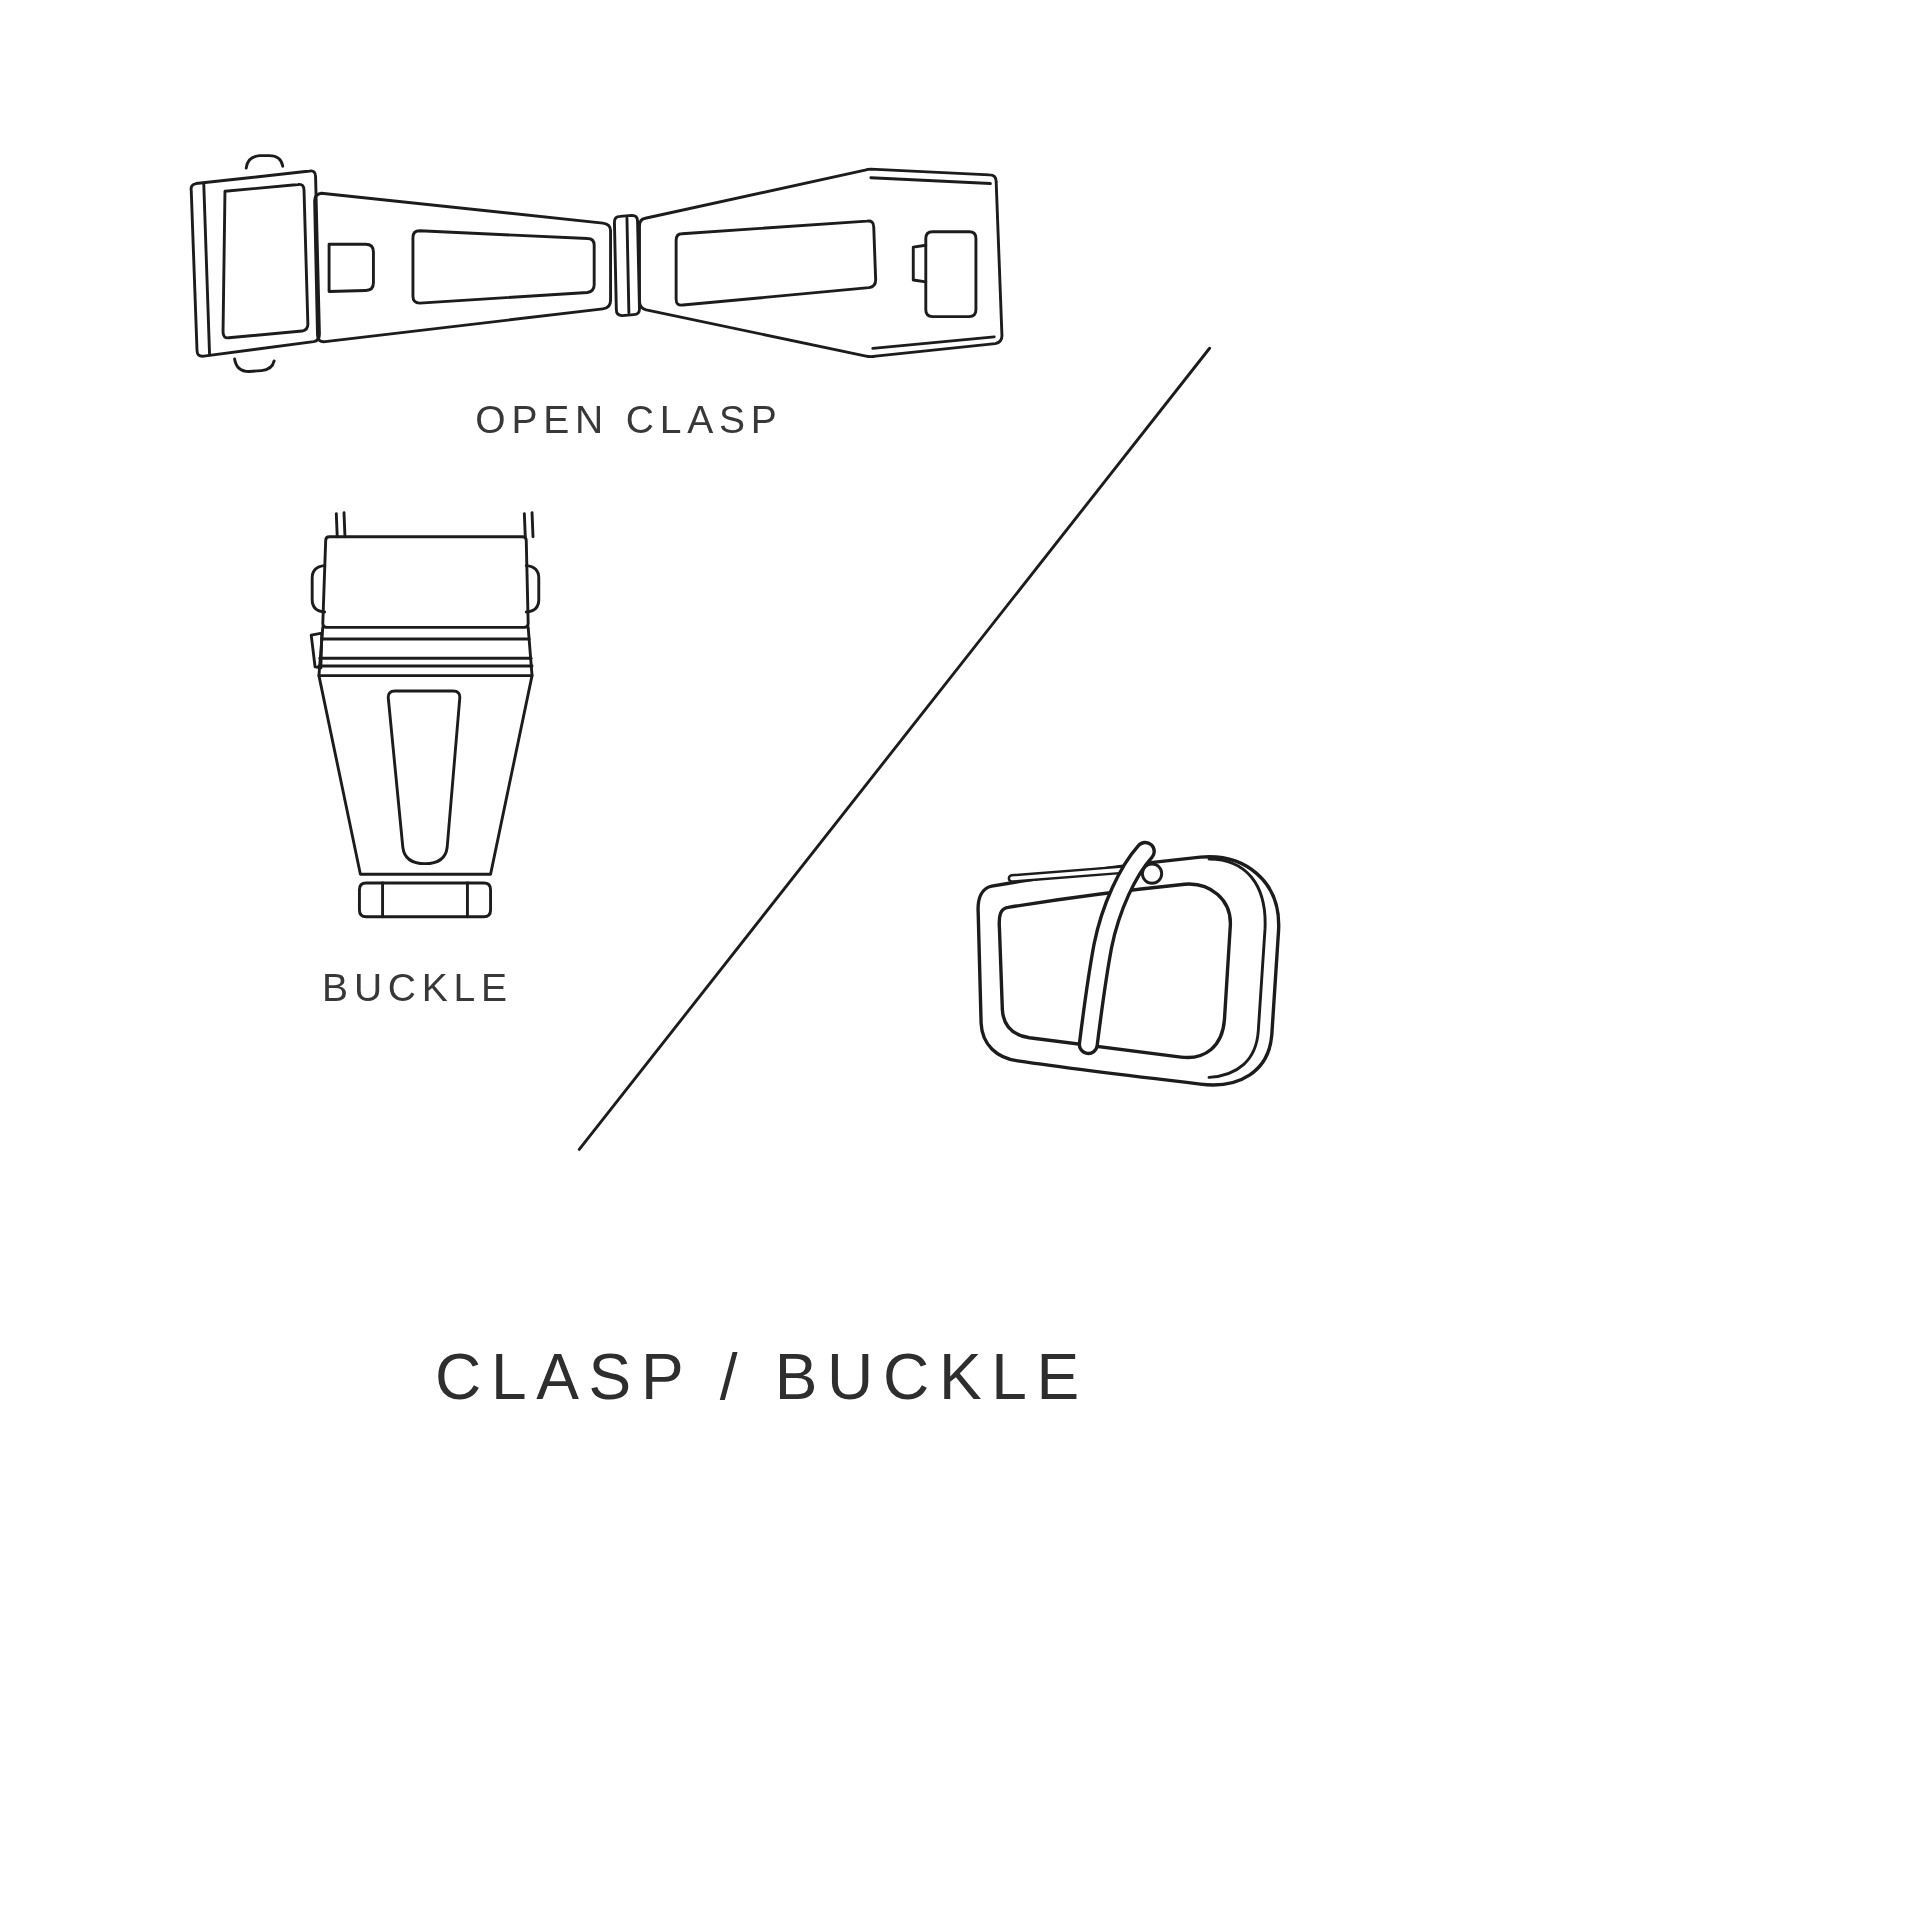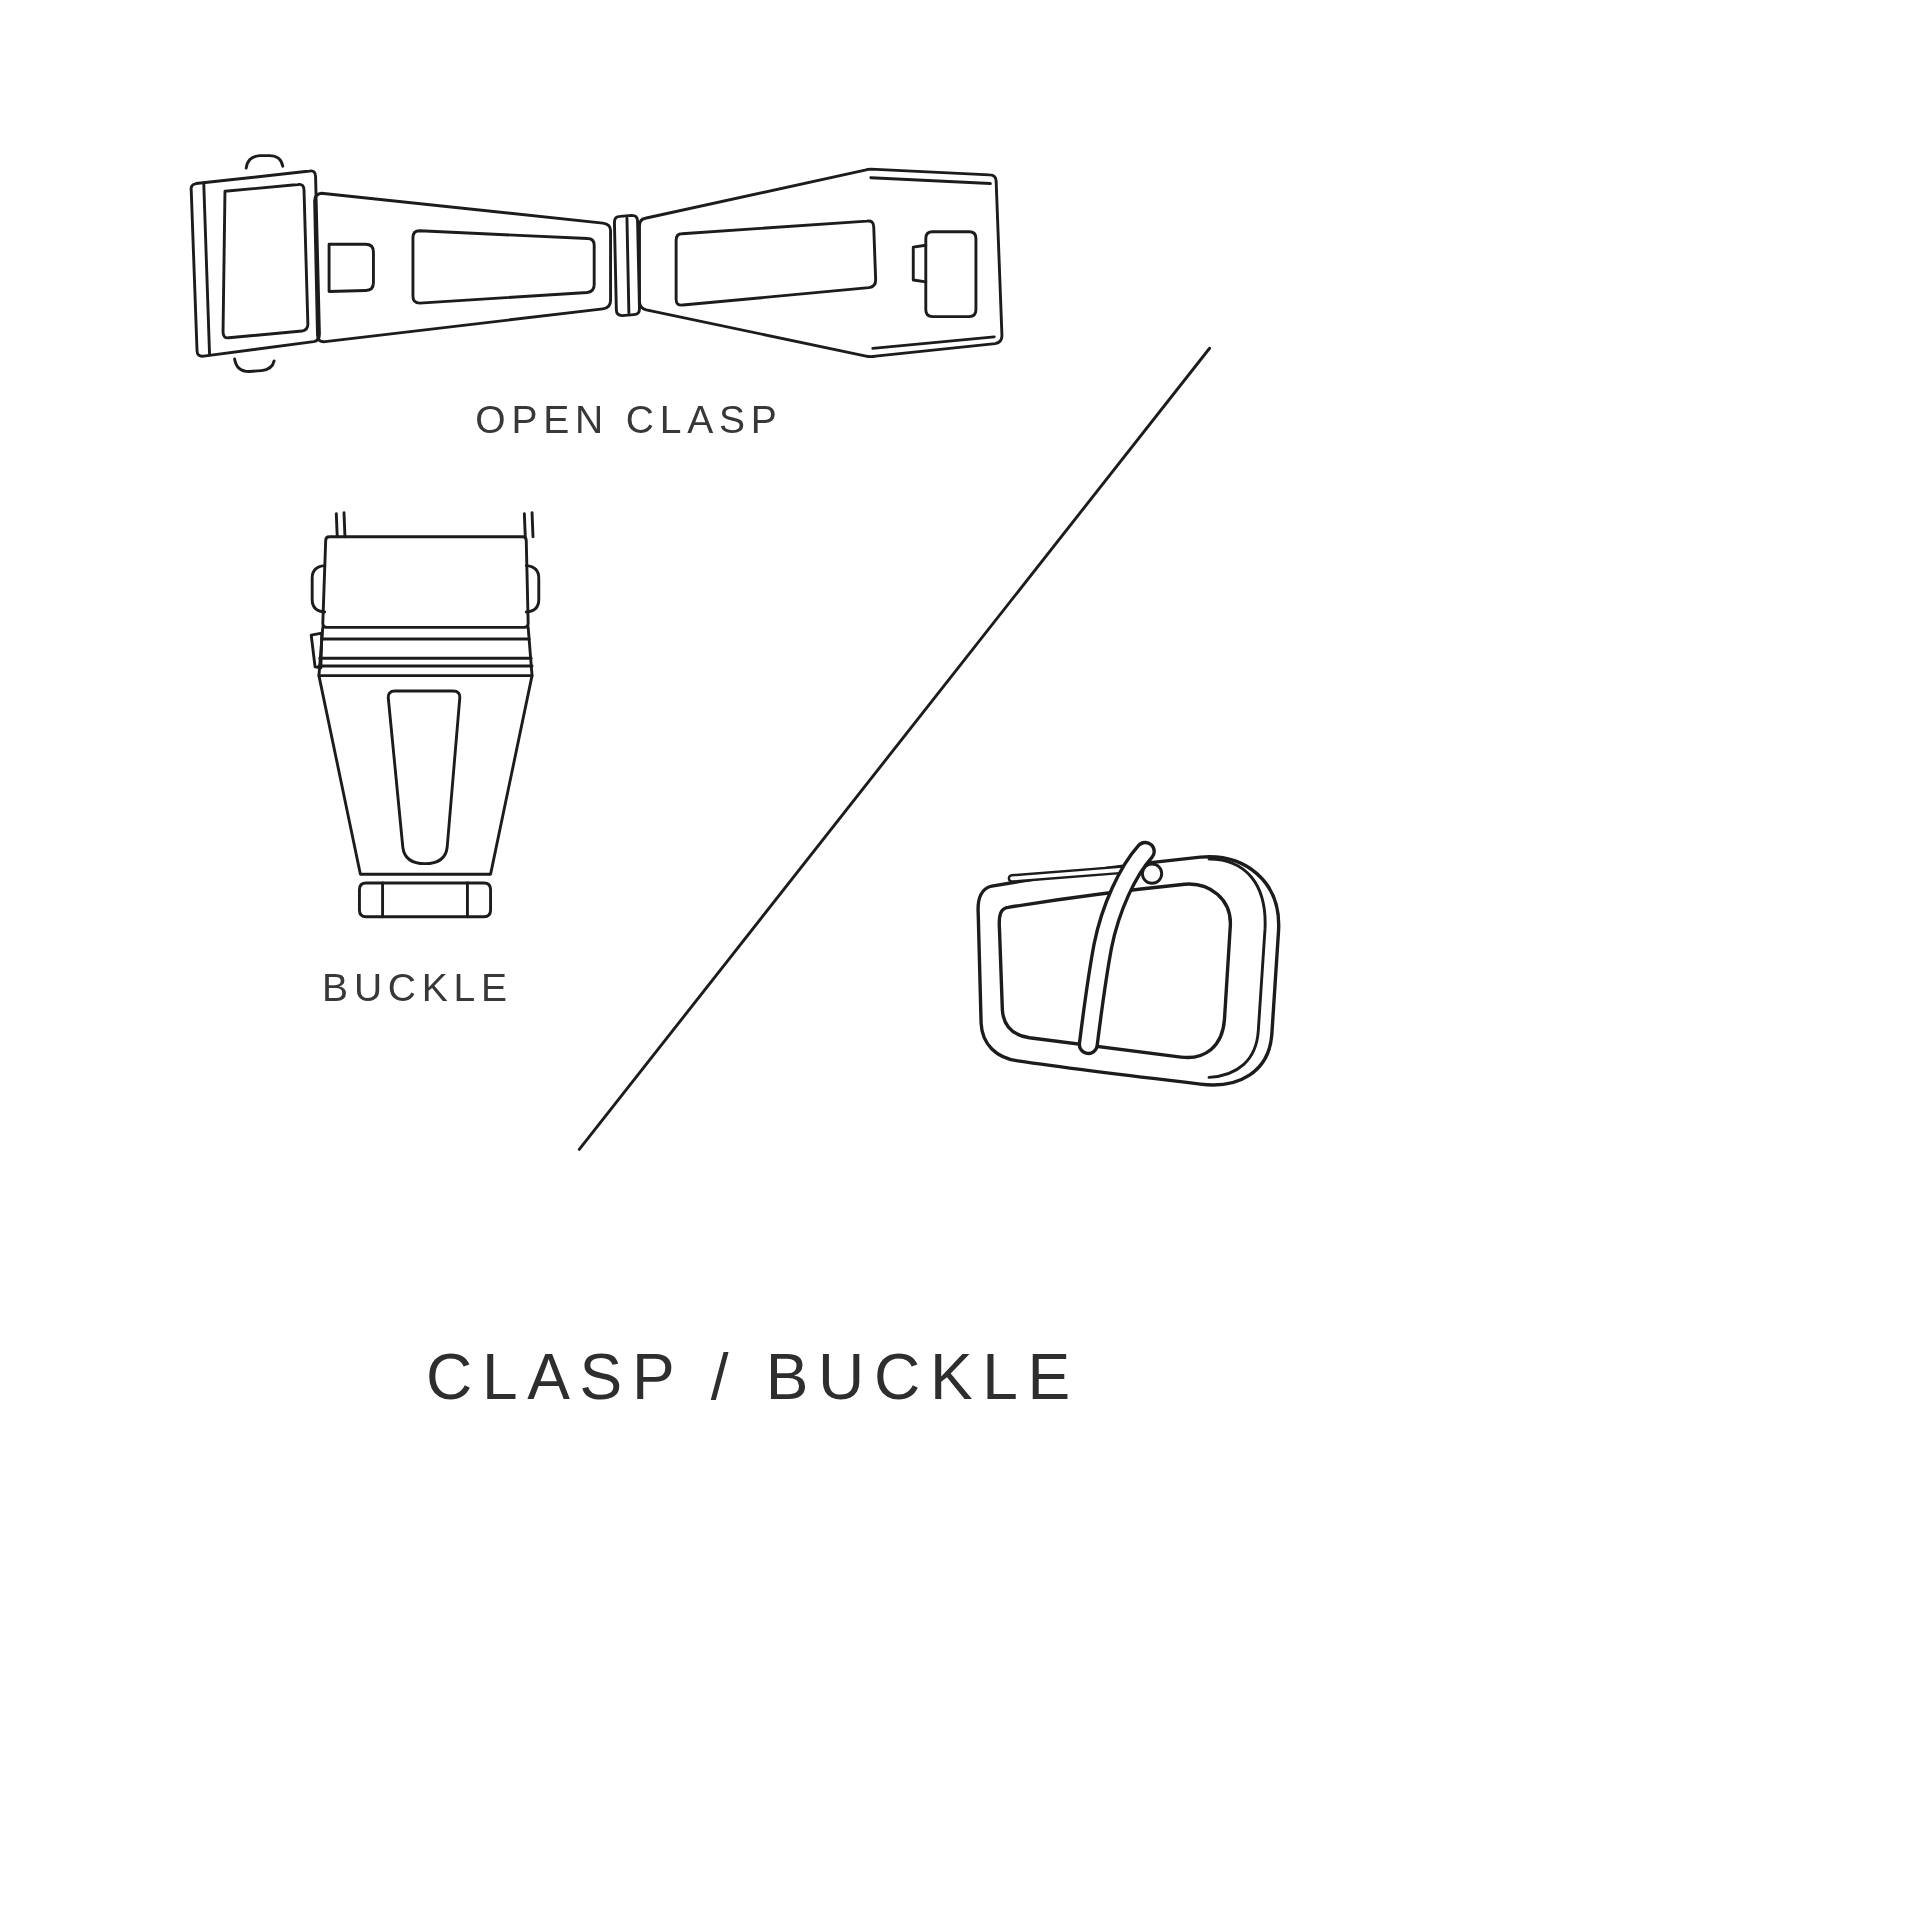--- a/index.html
+++ b/index.html
@@ -124,16 +124,16 @@
       <path class="stroke-thick" style="stroke-width:9" d="M 58,50 L 186,40"></path>
       <path class="whiteline" style="stroke-width:4" d="M 58,50 L 186,40"></path>
 
       <circle class="whitefill" cx="203" cy="45" r="10"></circle>
 
       <path class="stroke-thick" style="stroke-width:22" d="M 196,22 C 178,42 160,80 152,120 C 146,152 141,190 137,222"></path>
       <path class="whiteline" style="stroke-width:15" d="M 196,22 C 178,42 160,80 152,120 C 146,152 141,190 137,222"></path>
     </svg>
   </div>
 
-  <div class="title" style="left:270px;top:1340px;width:966px;text-align:center;">CLASP / BUCKLE</div>
+  <div class="title" style="left:279px;top:1340px;width:966px;text-align:center;">CLASP / BUCKLE</div>
 
 </div>
 
 
 </body></html>

